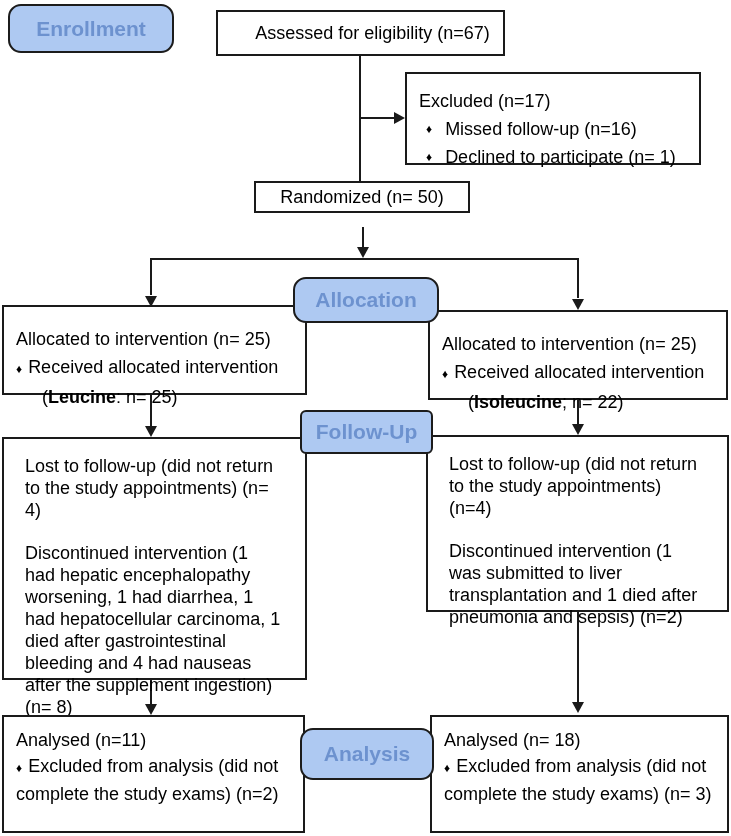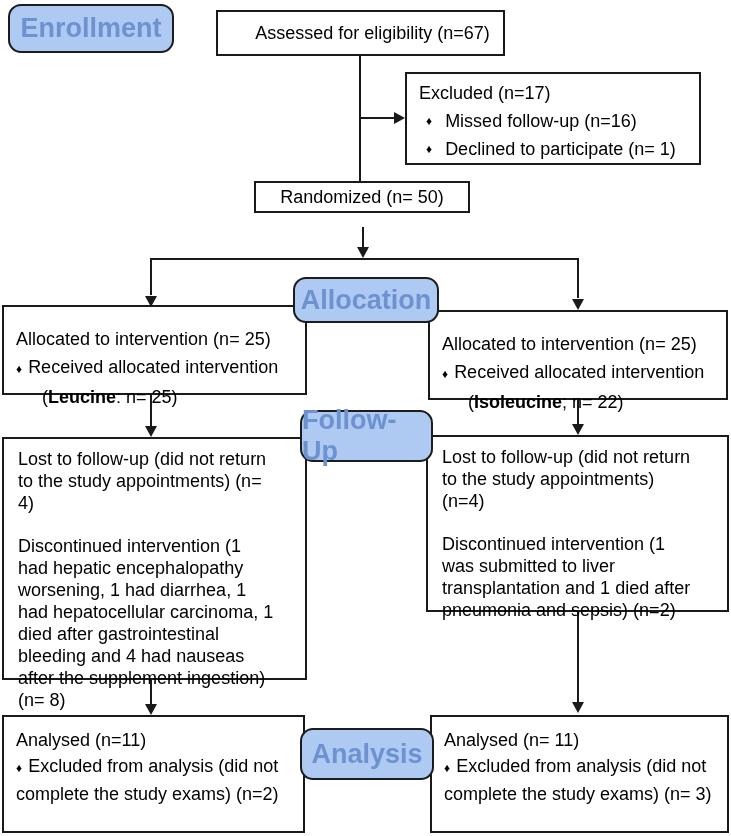--- a/index.html
+++ b/index.html
@@ -9,54 +9,54 @@
   }
   .box {
     position:absolute; background:#ffffff; border:2px solid #1a1a1a;
     box-sizing:border-box; font-size:18px; z-index:2;
   }
   .box.center { display:flex; align-items:center; justify-content:center; }
   .stage {
     position:absolute; background:#aec9f2; border:2px solid #1c1c1c;
     border-radius:13px; box-sizing:border-box; z-index:5;
     display:flex; align-items:center; justify-content:center;
-    font-size:27px; font-weight:bold; color:#6d92cf;
+    font-size:21px; font-weight:bold; color:#6d92cf;
   }
   .vline, .hline { position:absolute; background:#1a1a1a; z-index:1; }
   .vline { width:2px; }
   .hline { height:2px; }
   .ah-d {
     position:absolute; width:0; height:0; z-index:1;
     border-left:6px solid transparent; border-right:6px solid transparent;
     border-top:11px solid #1a1a1a;
   }
   .ah-r {
     position:absolute; width:0; height:0; z-index:1;
     border-top:6px solid transparent; border-bottom:6px solid transparent;
     border-left:11px solid #1a1a1a;
   }
-  .excluded-body { padding:5px 12px; line-height:28px; }
+  .excluded-body { padding:5px 12px; line-height:28px;margin-top:8px; }
   .bullet-row { display:flex; gap:13px; padding-left:7px; }
   .dm { font-size:12px; }
   .alloc-body { padding:18px 12px; line-height:28px; }
   .alloc-detail { padding-left:26px; }
   .fu-body { padding:9px 14px; line-height:22px; }
-  .fu-body p { margin:0; max-width:256px; }
+  .fu-body p { margin:7px; max-width:256px; }
   .fu-body p + p { margin-top:21px; }
   .an-body { padding:10px 12px; line-height:26px; }
   .marker-gap { margin-right:6px; }
 </style>
 </head>
 <body>
 
 <div class="canvas">
 
   <div class="stage" style="left:8px; top:4px; width:166px; height:49px;">Enrollment</div>
   <div class="stage" style="left:293px; top:277px; width:146px; height:46px;">Allocation</div>
-  <div class="stage" style="left:300px; top:410px; width:133px; height:52px;">Follow-Up</div>
+  <div class="stage" style="left:300px; top:410px; width:133px; height:44px;border-radius:6px;">Follow-Up</div>
   <div class="stage" style="left:300px; top:728px; width:134px; height:52px;">Analysis</div>
 
   <div class="vline" style="left:359px; top:56px; height:125px;"></div>
   <div class="hline" style="left:360px; top:117px; width:36px;"></div>
   <div class="ah-r" style="left:394px; top:112px;"></div>
 
   <div class="vline" style="left:362px; top:227px; height:20px;"></div>
   <div class="ah-d" style="left:357px; top:247px;"></div>
   <div class="hline" style="left:150px; top:258px; width:429px;"></div>
 
@@ -139,20 +139,20 @@
     <div class="an-body">
       <div>Analysed (n=11)</div>
       <div>
         <span class="dm marker-gap">♦</span><span>Excluded from analysis (did not complete the study exams) (n=2)</span>
       </div>
     </div>
   </div>
 
   <div class="box" style="left:430px; top:715px; width:299px; height:118px;">
     <div class="an-body">
-      <div>Analysed (n= 11)</div>
+      <div>Analysed (n= 18)</div>
       <div>
         <span class="dm marker-gap">♦</span><span>Excluded from analysis (did not complete the study exams) (n= 3)</span>
       </div>
     </div>
   </div>
 
 </div>
 
 </body></html>

